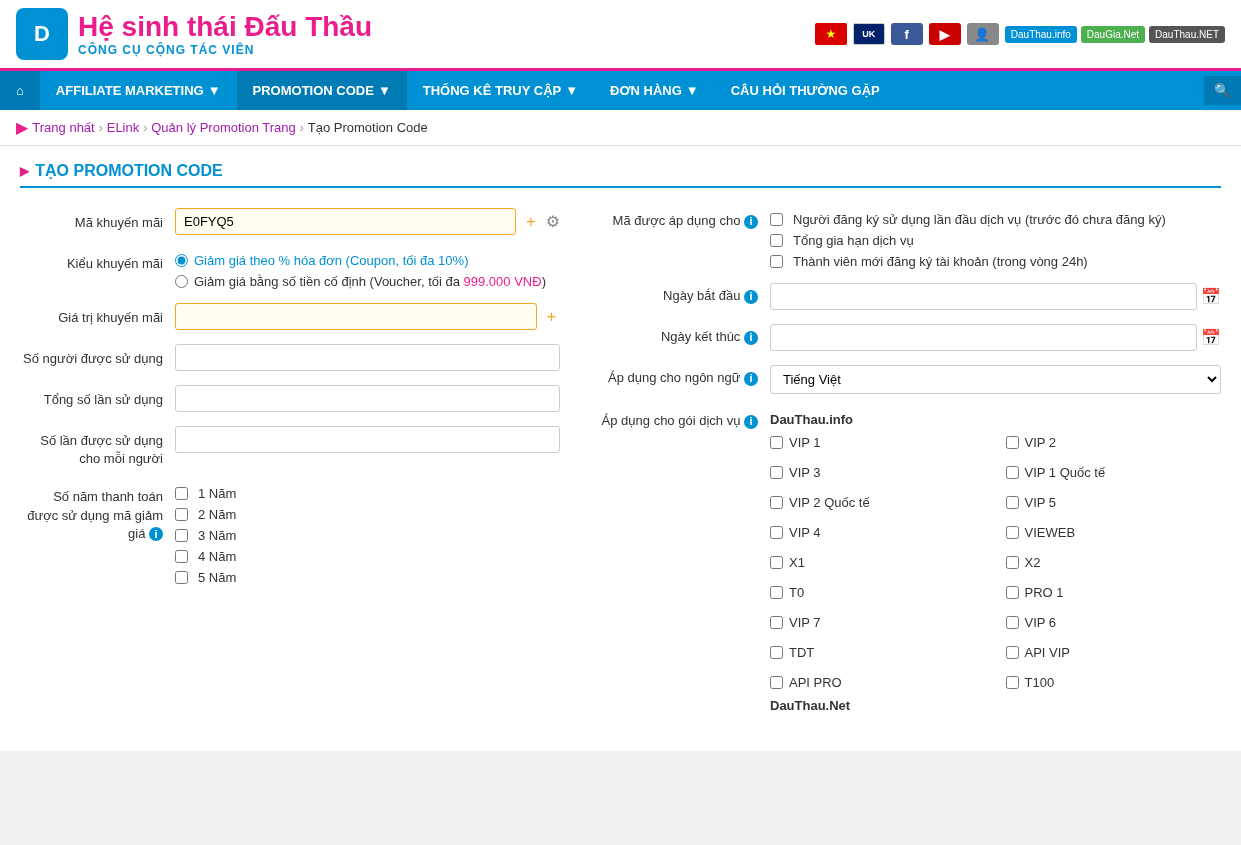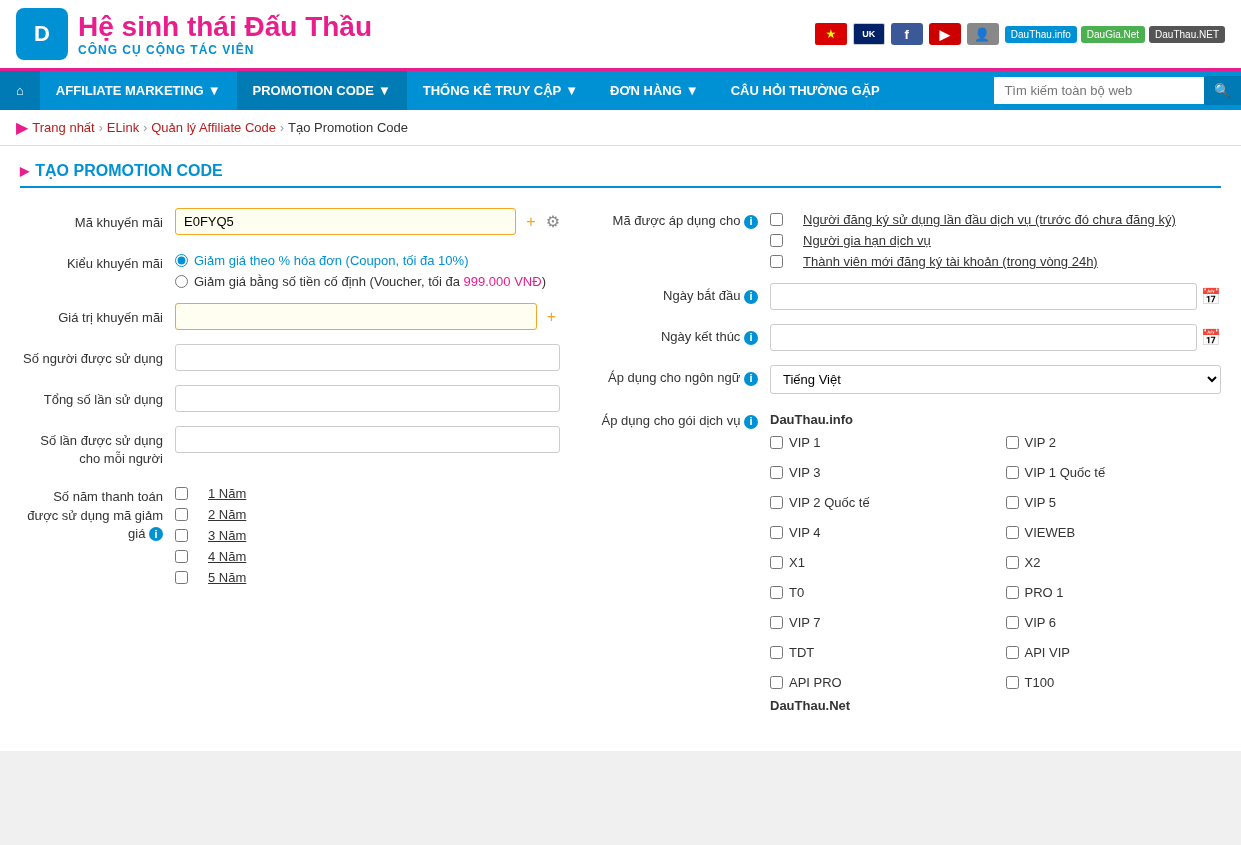--- a/index.html
+++ b/index.html
@@ -30,21 +30,21 @@
     .nav { background: #0091d4; display: flex; align-items: center; }
     .nav-home { background: #007ab5; color: white; padding: 12px 16px; display: flex; align-items: center; }
     .nav-item { color: white; padding: 12px 16px; font-size: 13px; font-weight: bold; cursor: pointer; display: flex; align-items: center; gap: 4px; white-space: nowrap; }
     .nav-search { margin-left: auto; display: flex; align-items: center; }
     .nav-search input { padding: 6px 10px; border: none; font-size: 13px; width: 200px; outline: none; }
     .nav-search button { background: #007ab5; border: none; color: white; padding: 7px 10px; cursor: pointer; }
 
     
     .breadcrumb { background: white; padding: 8px 16px; display: flex; align-items: center; gap: 4px; border-bottom: 1px solid #ddd; }
     .breadcrumb-arrow { color: #e91e8c; font-size: 16px; }
-    .breadcrumb-item { color: #b91c1c; font-size: 13px; cursor: pointer; }
+    .breadcrumb-item { color: #a21caf; font-size: 13px; cursor: pointer; }
     .breadcrumb-sep { color: #999; font-size: 12px; }
     .breadcrumb-item.active { color: #333; }
 
     
     .main { background: white; margin: 0; padding: 16px 20px; }
     .section-title { color: #0091d4; font-size: 16px; font-weight: bold; border-bottom: 2px solid #0091d4; padding-bottom: 6px; margin-bottom: 20px; display: flex; align-items: center; gap: 6px; }
     .section-title::before { content: '▶'; color: #e91e8c; font-size: 12px; }
 
     
     .form-container { display: flex; gap: 30px; }
@@ -68,21 +68,21 @@
     .radio-text-link { color: #e91e8c; }
 
     .gear-icon { color: #888; font-size: 16px; cursor: pointer; }
 
     
     .form-right-row { display: flex; align-items: flex-start; margin-bottom: 14px; }
     .form-right-label { flex: 0 0 180px; text-align: right; padding-right: 12px; padding-top: 4px; font-size: 13px; color: #333; line-height: 1.4; }
     .form-right-control { flex: 1; }
 
     .checkbox-group { display: flex; flex-direction: column; gap: 6px; padding-top: 4px; }
-    .checkbox-item { display: flex; align-items: center; gap: 20px; font-size: 13px; text-decoration: underline; }
+    .checkbox-item { display: flex; align-items: center; gap: 10px; font-size: 13px; }
     .checkbox-item input[type=checkbox] { accent-color: #0091d4; }
 
     .date-input-wrap { display: flex; align-items: center; gap: 4px; }
     .date-input-wrap .form-input { flex: 1; }
     .cal-icon { color: #0091d4; font-size: 16px; cursor: pointer; }
 
     .select-input { width: 100%; padding: 5px 8px; border: 1px solid #ccc; border-radius: 3px; font-size: 13px; outline: none; background: white; }
 
     
     .service-section { margin-top: 4px; }
@@ -135,32 +135,31 @@
       <span>▼</span>
   </div>
   <div class="nav-item">
     <span>ĐƠN HÀNG</span> 
       <span>▼</span>
   </div>
   <div class="nav-item">
     <span>CÂU HỎI THƯỜNG GẶP</span>
   </div>
   <div class="nav-search">
-    <input type="text" class="form-input" style="border: none; border-radius: 0px; width: 210px;" placeholder="Tìm kiếm toàn bộ web">
     <button style="background:#007ab5;border:none;color:white;padding:7px 10px;cursor:pointer;">🔍</button>
   </div>
 </div>
 
 <div class="breadcrumb">
   <span class="breadcrumb-arrow">▶</span>
   <span class="breadcrumb-item">Trang nhất</span>
   <span class="breadcrumb-sep">›</span>
   <span class="breadcrumb-item">ELink</span>
   <span class="breadcrumb-sep">›</span>
-  <span class="breadcrumb-item">Quản lý Affiliate Code</span>
+  <span class="breadcrumb-item">Quản lý Promotion Trang</span>
   <span class="breadcrumb-sep">›</span>
   <span class="breadcrumb-item active">Tạo Promotion Code</span>
 </div>
 
 <div class="main">
   <div class="section-title">TẠO PROMOTION CODE</div>
 
   <div class="form-container">
 
     <div class="form-left">
@@ -261,21 +260,21 @@
           <span class="info-icon">i</span>
         </div>
         <div class="form-right-control">
           <div class="checkbox-group">
             <label class="checkbox-item">
               <input type="checkbox" style="">
               <span>Người đăng ký sử dụng lần đầu dịch vụ (trước đó chưa đăng ký)</span>
             </label>
             <label class="checkbox-item">
               <input type="checkbox" style="">
-              <span>Người gia hạn dịch vụ</span>
+              <span>Tổng gia hạn dịch vụ</span>
             </label>
             <label class="checkbox-item">
               <input type="checkbox" style="">
               <span>Thành viên mới đăng ký tài khoản (trong vòng 24h)</span>
             </label>
           </div>
         </div>
       </div>
 
       <div class="form-right-row">

